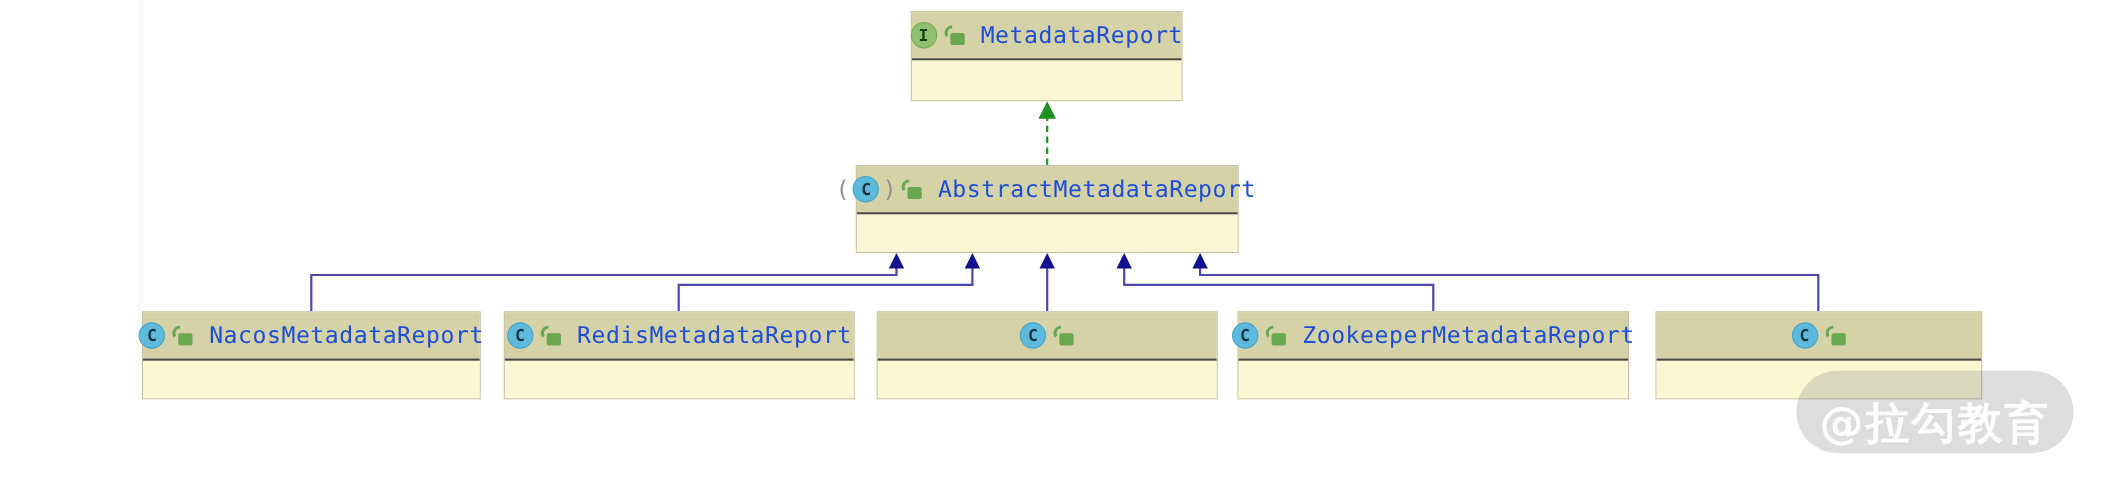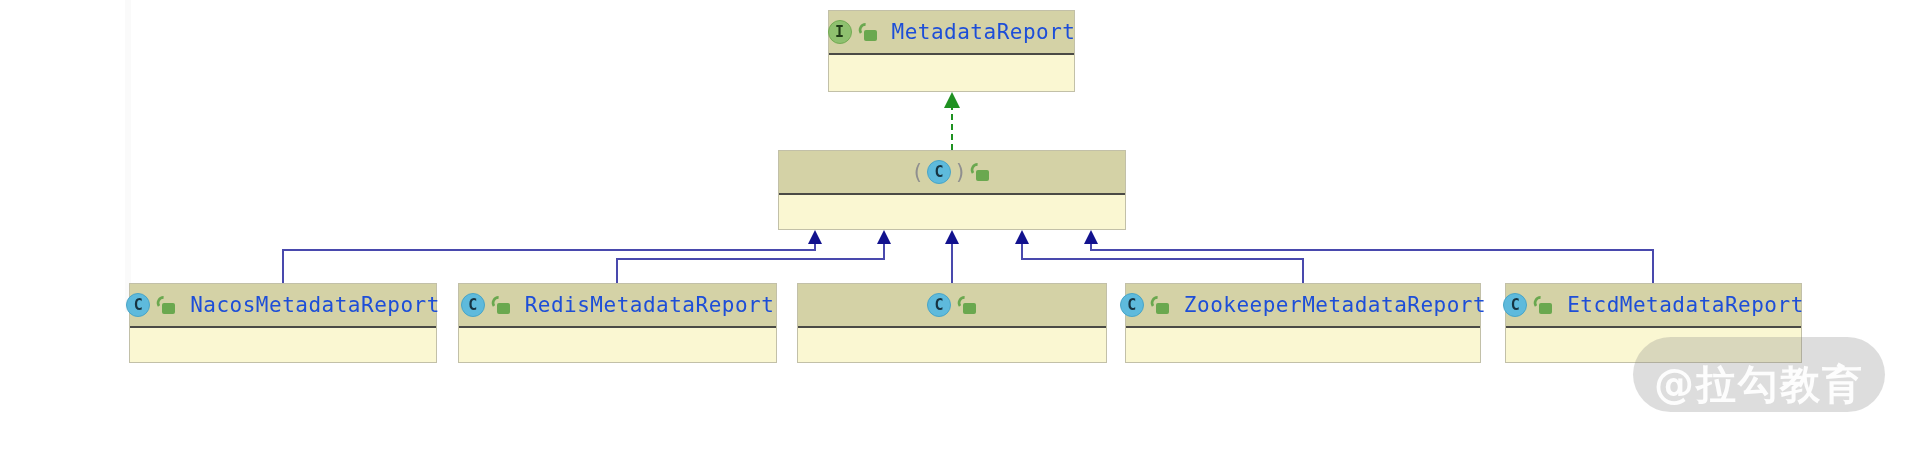--- a/index.html
+++ b/index.html
@@ -119,20 +119,21 @@
     <div class="node-header">
       <span class="icon-cluster">
         <span class="paren">(</span>
         <span class="badge badge-class">C</span>
         <span class="paren">)</span>
         <svg class="lock-icon-svg" width="21" height="22" viewBox="0 0 21 22">
           <path d="M4 12 a5.5 5.5 0 0 1 4.6 -8.6" fill="none" stroke="#6aa84f" stroke-width="2.6"></path>
           <rect x="7" y="9" width="13" height="11" rx="2" fill="#6aa84f"></rect>
         </svg>
       </span>
+      <span class="node-label">AbstractMetadataReport</span>
     </div>
     <div class="node-body"></div>
   </div>
 
   <div class="uml-node n-nacos">
     <div class="node-header">
       <span class="icon-cluster">
         <span class="badge badge-class">C</span>
         <svg class="lock-icon-svg" width="21" height="22" viewBox="0 0 21 22">
           <path d="M4 12 a5.5 5.5 0 0 1 4.6 -8.6" fill="none" stroke="#6aa84f" stroke-width="2.6"></path>
@@ -187,21 +188,20 @@
 
   <div class="uml-node n-etcd">
     <div class="node-header">
       <span class="icon-cluster">
         <span class="badge badge-class">C</span>
         <svg class="lock-icon-svg" width="21" height="22" viewBox="0 0 21 22">
           <path d="M4 12 a5.5 5.5 0 0 1 4.6 -8.6" fill="none" stroke="#6aa84f" stroke-width="2.6"></path>
           <rect x="7" y="9" width="13" height="11" rx="2" fill="#6aa84f"></rect>
         </svg>
       </span>
-      <span class="node-label">EtcdMetadataReport</span>
     </div>
     <div class="node-body"></div>
   </div>
 
   <div class="watermark">
     <span class="watermark-text">@拉勾教育</span>
   </div>
 
 </div>
 

